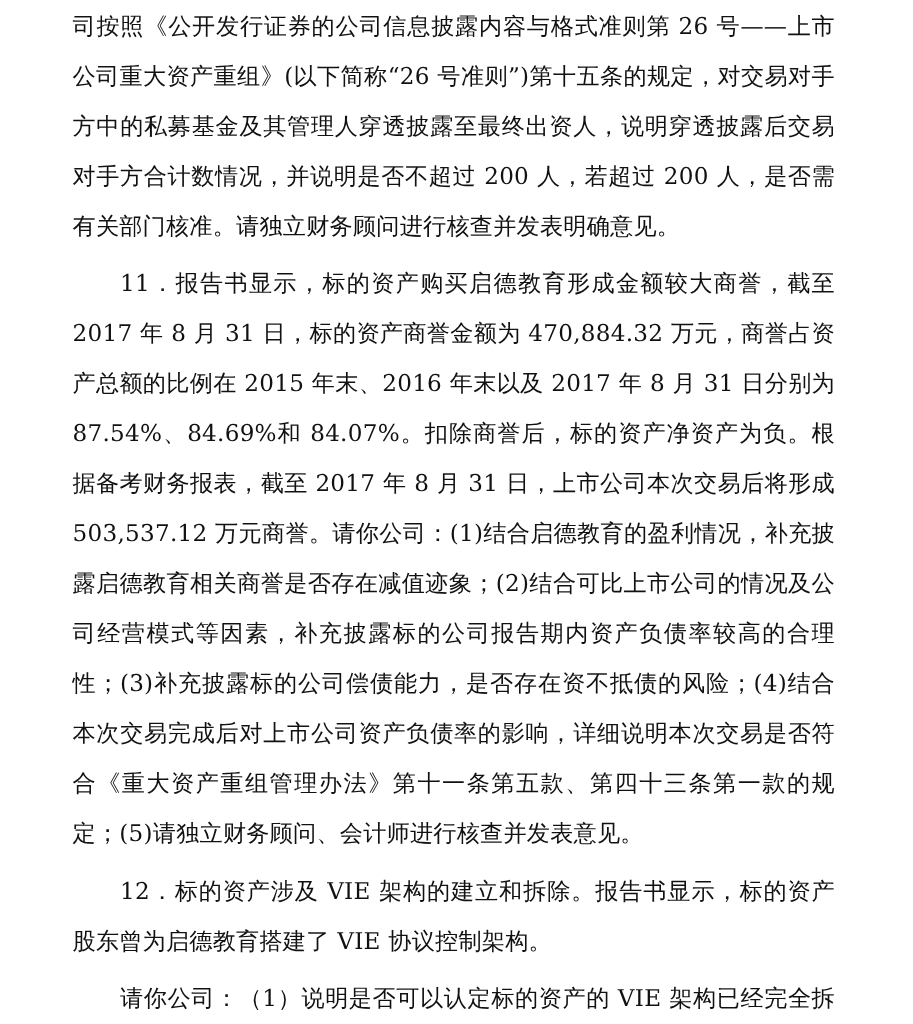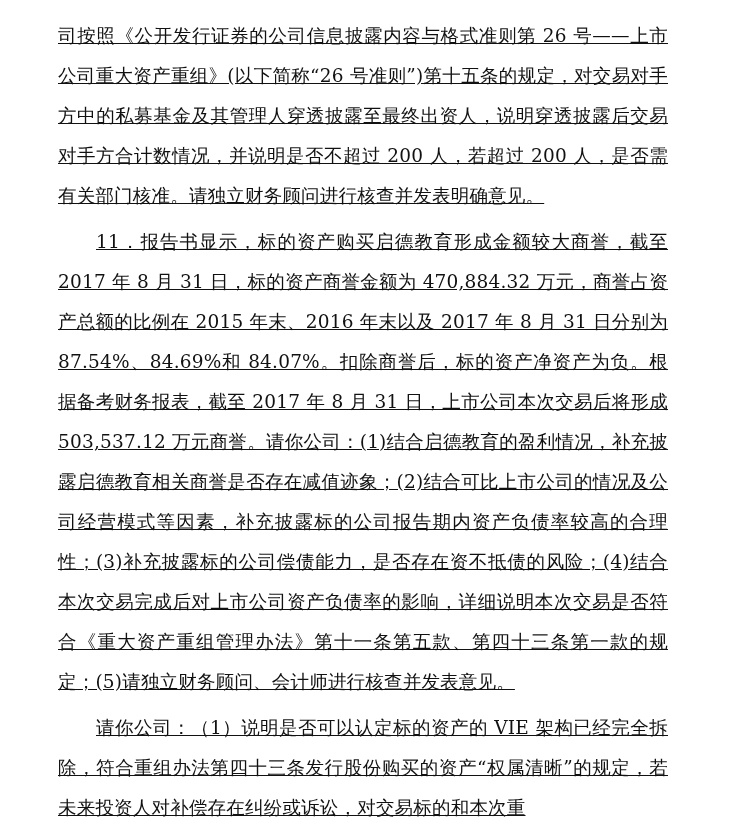--- a/index.html
+++ b/index.html
@@ -12,22 +12,21 @@
     height: 819px;
     font-family: "DejaVu Serif", "Liberation Serif", serif;
     color: #111111;
     overflow: hidden;
   }
   #page {
     position: relative;
     width: 730px;
     height: 819px;
     box-sizing: border-box;
-    padding: 16px 62px 0 58px;
-    text-decoration: underline;
+    padding: 2px 62px 0 58px;
   }
   .para {
     font-size: 18.5px;
     line-height: 40px;
     text-align: justify;
     text-justify: inter-ideograph;
     letter-spacing: 0.2px;
     margin: 0 0 0 0;
     text-indent: 0;
   }
@@ -40,16 +39,17 @@
 </style>
 </head>
 <body>
 
 <div id="page">
 
   <p class="para">司按照《公开发行证券的公司信息披露内容与格式准则第 26 号——上市公司重大资产重组》(以下简称“26 号准则”)第十五条的规定，对交易对手方中的私募基金及其管理人穿透披露至最终出资人，说明穿透披露后交易对手方合计数情况，并说明是否不超过 200 人，若超过 200 人，是否需有关部门核准。请独立财务顾问进行核查并发表明确意见。</p>
 
   <p class="para indent">11．报告书显示，标的资产购买启德教育形成金额较大商誉，截至 2017 年 8 月 31 日，标的资产商誉金额为 470,884.32 万元，商誉占资产总额的比例在 2015 年末、2016 年末以及 2017 年 8 月 31 日分别为 87.54%、84.69%和 84.07%。扣除商誉后，标的资产净资产为负。根据备考财务报表，截至 2017 年 8 月 31 日，上市公司本次交易后将形成 503,537.12 万元商誉。请你公司：(1)结合启德教育的盈利情况，补充披露启德教育相关商誉是否存在减值迹象；(2)结合可比上市公司的情况及公司经营模式等因素，补充披露标的公司报告期内资产负债率较高的合理性；(3)补充披露标的公司偿债能力，是否存在资不抵债的风险；(4)结合本次交易完成后对上市公司资产负债率的影响，详细说明本次交易是否符合《重大资产重组管理办法》第十一条第五款、第四十三条第一款的规定；(5)请独立财务顾问、会计师进行核查并发表意见。</p>
 
+  <p class="para indent">12．标的资产涉及 VIE 架构的建立和拆除。报告书显示，标的资产股东曾为启德教育搭建了 VIE 协议控制架构。</p>
 
   <p class="para indent">请你公司：（1）说明是否可以认定标的资产的 VIE 架构已经完全拆除，符合重组办法第四十三条发行股份购买的资产“权属清晰”的规定，若未来投资人对补偿存在纠纷或诉讼，对交易标的和本次重</p>
 
 </div>
 
 </body></html>

